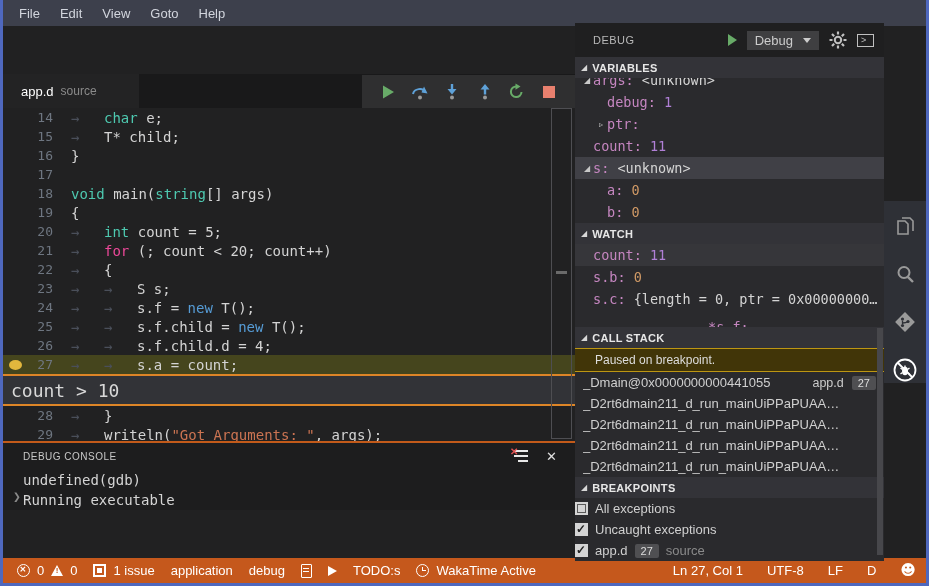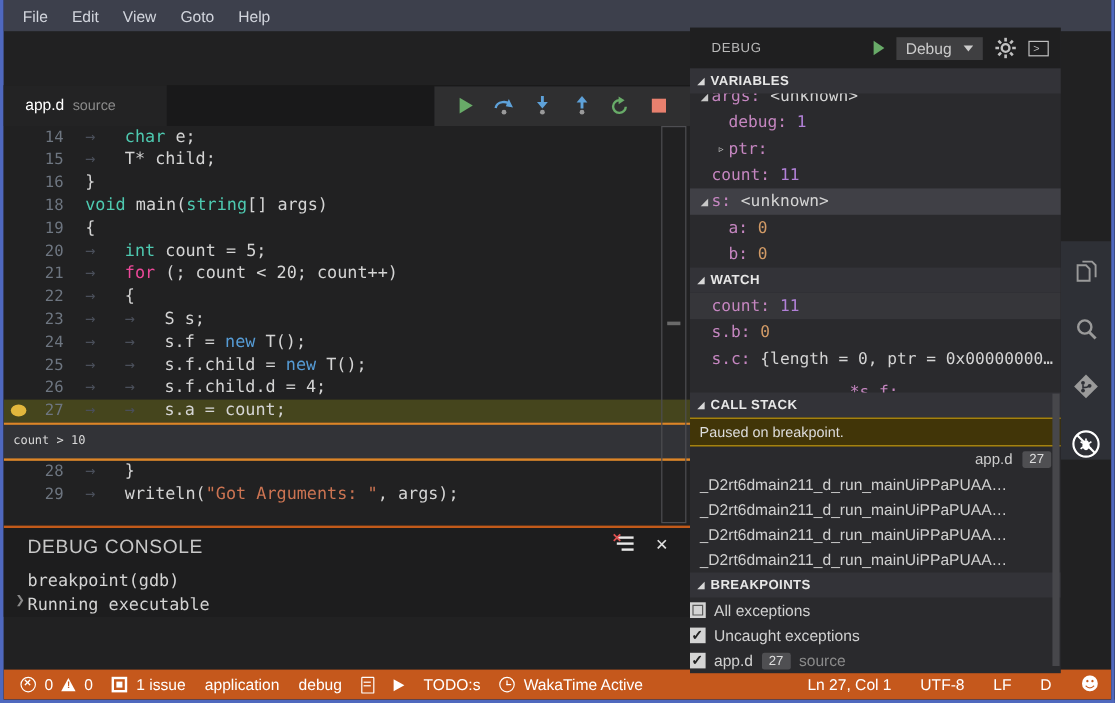--- a/index.html
+++ b/index.html
@@ -27,26 +27,26 @@
   .code-line { height:19px; display:flex; align-items:center; position:relative; }
   .code-line.hl { background:#45451d; }
   .gutter { width:50px; flex:none; display:flex; align-items:center; }
   .bp-dot { width:13px; height:10px; border-radius:50%; background:#e2b73d; margin-left:6px; }
   .lnum { color:#6e7681; font-size:13px; width:26px; text-align:right; margin-left:auto; }
   .lcontent { padding-left:18px; font-size:14px; color:#d4d4d4; white-space:pre; display:flex; }
   .tabcell { display:inline-block; width:33px; color:#4a4f5a; }
   .tok-kw { color:#4ec9b0; } .tok-ctrl { color:#ec4899; } .tok-new { color:#569cd6; }
   .tok-str { color:#cc7452; } .tok-pl { color:#d4d4d4; }
   .peek { height:32px; background:#323337; border-top:2px solid #dd8527; border-bottom:2px solid #dd8527;
-          display:flex; align-items:center; padding-left:8px; color:#d8d8d8; font-size:10px; }
+          display:flex; align-items:center; padding-left:8px; color:#d8d8d8; font-size:18px; }
   .ed-scrollbar { position:absolute; top:0; right:3px; width:21px; height:331px; border:1px solid #4e4e52; }
   .ed-dash { position:absolute; top:163px; right:8px; width:11px; height:3px; background:#6a6a6a; }
   
   .console { flex:1; border-top:2px solid #c25a1a; background:#1d1d1e; position:relative; padding:8px 0 0 20px; }
-  .console-title { color:#c8c8c8; font-size:16px; letter-spacing:.5px; margin-bottom:8px; }
+  .console-title { color:#c8c8c8; font-size:10px; letter-spacing:.5px; margin-bottom:8px; }
   .console-line { color:#d4d4d4; font-family:"DejaVu Sans Mono", monospace; font-size:14px; line-height:20px; }
   .console-prompt { position:absolute; bottom:6px; left:10px; color:#8a8a8a; font-size:13px; font-family:"DejaVu Sans Mono", monospace; }
   .console-actions { position:absolute; top:6px; right:18px; display:flex; gap:18px; align-items:center; }
   .wrap-icon { position:relative; width:16px; height:13px; cursor:pointer; }
   .wrap-icon i { position:absolute; right:0; height:2px; background:#e8e8e8; }
   .wrap-x { position:absolute; left:-2px; top:-4px; color:#e05252; font-size:10px; font-weight:bold; font-style:normal; }
   .close-x { color:#e0e0e0; font-size:13px; cursor:pointer; }
   
   .panel { width:309px; flex:none; background:#2a2a2d; display:flex; flex-direction:column; position:relative; overflow:hidden; }
   .panel-head { height:34px; background:#1f1f20; display:flex; align-items:center; padding:0 10px 0 18px; gap:10px; flex:none; }
@@ -61,21 +61,21 @@
   .sec-title { color:#e7e7e7; font-size:11px; font-weight:bold; letter-spacing:.3px; }
   .var-row { height:22px; display:flex; align-items:center; font-family:"DejaVu Sans Mono", monospace; font-size:13.5px; white-space:pre; overflow:hidden; }
   .var-row.sel { background:#404046; }
   .var-row.watch-sel { background:#36363a; }
   .clipwrap { height:13px; overflow:hidden; }
   .clipwrap .var-row { margin-top:-9px; }
   .vtw { color:#c8c8c8; font-family:"DejaVu Sans", sans-serif; font-size:8px; width:12px; flex:none; text-align:center; }
   .vname { color:#c586c0; }
   .vval-plain { color:#d4d4d4; } .vval-num { color:#b180d7; } .vval-orange { color:#d19a66; }
   .cs-status { height:24px; background:#413508; border-top:1px solid #bd9612; border-bottom:1px solid #bd9612;
-               color:#dddddd; font-size:12px; display:flex; align-items:center; padding-left:8px; flex:none; }
+               color:#dddddd; font-size:12px; display:flex; align-items:center; padding-left:20px; flex:none; }
   .frame-row { height:21px; display:flex; align-items:center; padding:0 8px; color:#d0d0d0; font-size:13px; white-space:nowrap; overflow:hidden; }
   .frame-name { overflow:hidden; text-overflow:ellipsis; }
   .frame-right { margin-left:auto; display:flex; align-items:center; gap:8px; }
   .frame-file { color:#cccccc; font-size:12.5px; }
   .badge { background:#4f4f52; color:#dddddd; font-size:11px; padding:1px 6px; border-radius:2px; }
   .bp-row { height:21px; display:flex; align-items:center; gap:7px; color:#d0d0d0; font-size:13px; }
   .cbx { width:13px; height:13px; background:#d4d4d4; flex:none; position:relative; cursor:pointer; }
   .cbx.unchecked { background:#d4d4d4; box-shadow: inset 0 0 0 2px #d4d4d4, inset 0 0 0 3px #5a5a5a; }
   .cbx.checked::after { content:"✓"; position:absolute; left:1px; top:-1px; color:#222; font-size:12px; font-weight:bold; }
   .bp-suffix { color:#8a8a8a; }
@@ -179,20 +179,26 @@
               <span class="lcontent"><span class="tabcell">→</span><span class="tok-pl">T* child;</span></span>
             </div>
             <div class="code-line">
               <span class="gutter">
                 <span class="lnum">16</span>
               </span>
               <span class="lcontent"><span class="tok-pl">}</span></span>
             </div>
             <div class="code-line">
               <span class="gutter">
+                <span class="lnum">17</span>
+              </span>
+              <span class="lcontent"></span>
+            </div>
+            <div class="code-line">
+              <span class="gutter">
                 <span class="lnum">18</span>
               </span>
               <span class="lcontent"><span class="tok-kw">void</span><span class="tok-pl"> main(</span><span class="tok-kw">string</span><span class="tok-pl">[] args)</span></span>
             </div>
             <div class="code-line">
               <span class="gutter">
                 <span class="lnum">19</span>
               </span>
               <span class="lcontent"><span class="tok-pl">{</span></span>
             </div>
@@ -261,21 +267,21 @@
               <span class="lcontent"><span class="tabcell">→</span><span class="tok-pl">writeln(</span><span class="tok-str">"Got Arguments: "</span><span class="tok-pl">, args);</span></span>
             </div>
           </div>
         <div class="ed-scrollbar"></div>
         <div class="ed-dash"></div>
       </div>
 
       <div class="console">
         <div class="console-title">DEBUG CONSOLE</div>
         <div id="console-lines">
-            <div class="console-line">breakpoint(gdb)</div>
+            <div class="console-line">undefined(gdb)</div>
             <div class="console-line">Running executable</div>
           </div>
         <div class="console-prompt">❯</div>
         <div class="console-actions">
           <span class="wrap-icon">
             <i style="top:0;width:14px"></i>
               <i style="top:5px;width:14px"></i>
               <i style="top:10px;width:10px"></i>
             <span class="wrap-x">✕</span>
           </span>
@@ -325,20 +331,21 @@
             <div class="var-row" style="padding-left: 6px;"><span class="vtw"> </span><span class="vname">s.b: </span><span class="vval-orange">0</span></div>
             <div class="var-row" style="padding-left: 6px;"><span class="vtw"> </span><span class="vname">s.c: </span><span class="vval-plain">{length = 0, ptr = 0x00000000…</span></div>
             <div class="var-row" style="padding-left: 6px; flex-direction: column;"><span class="vtw"> </span><span class="vname">*s.f: </span><span class="vval-plain">{d = 0 '\\x00', e = 255 '\\x</span></div>
           </div>
           <div class="sec-head">
             <span class="tw">◢</span>
             <span class="sec-title">CALL STACK</span>
           </div>
           <div class="cs-status">Paused on breakpoint.</div>
           <div class="frame-row">
+            <span class="frame-name">_Dmain@0x0000000000441055</span>
             <span class="frame-right">
               <span class="frame-file">app.d</span>
               <span class="badge">27</span>
             </span>
           </div>
           <div class="frame-row">
             <span class="frame-name">_D2rt6dmain211_d_run_mainUiPPaPUAA…</span>
           </div>
           <div class="frame-row">
             <span class="frame-name">_D2rt6dmain211_d_run_mainUiPPaPUAA…</span>

